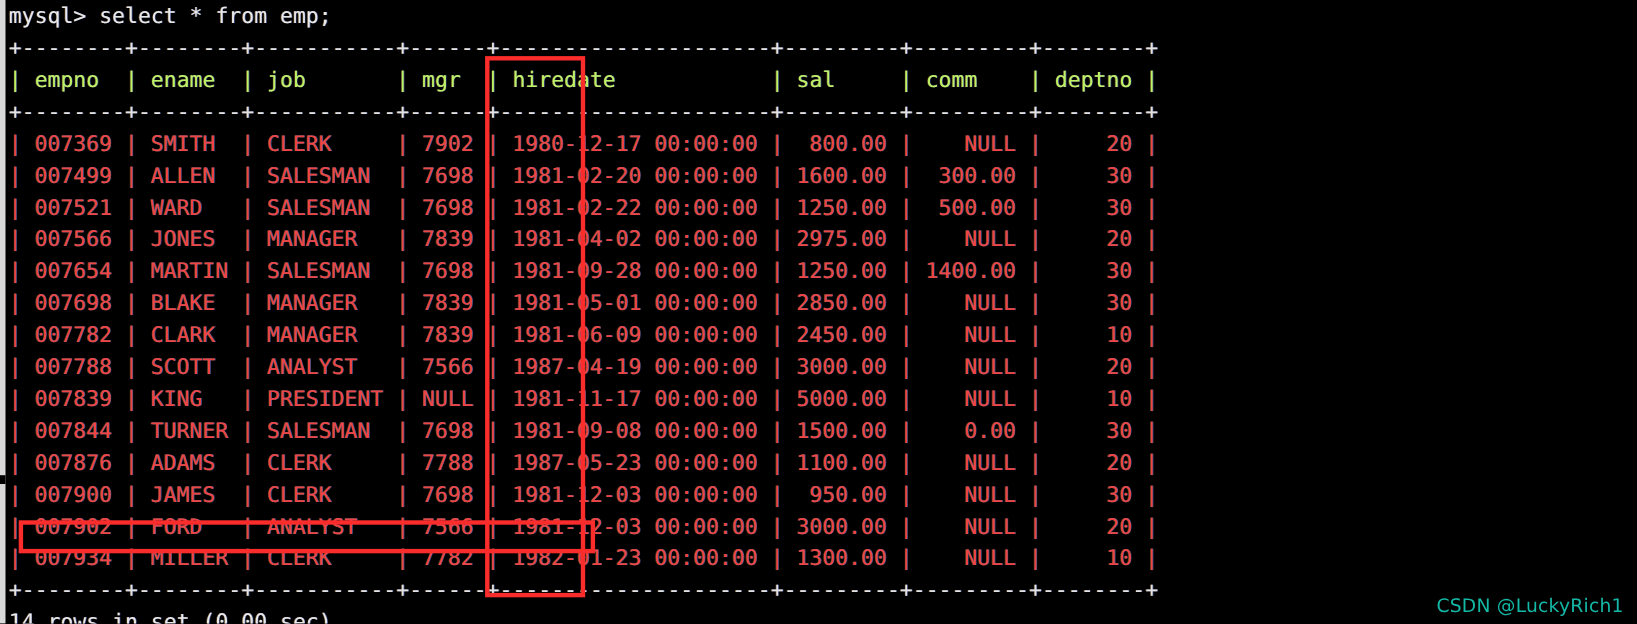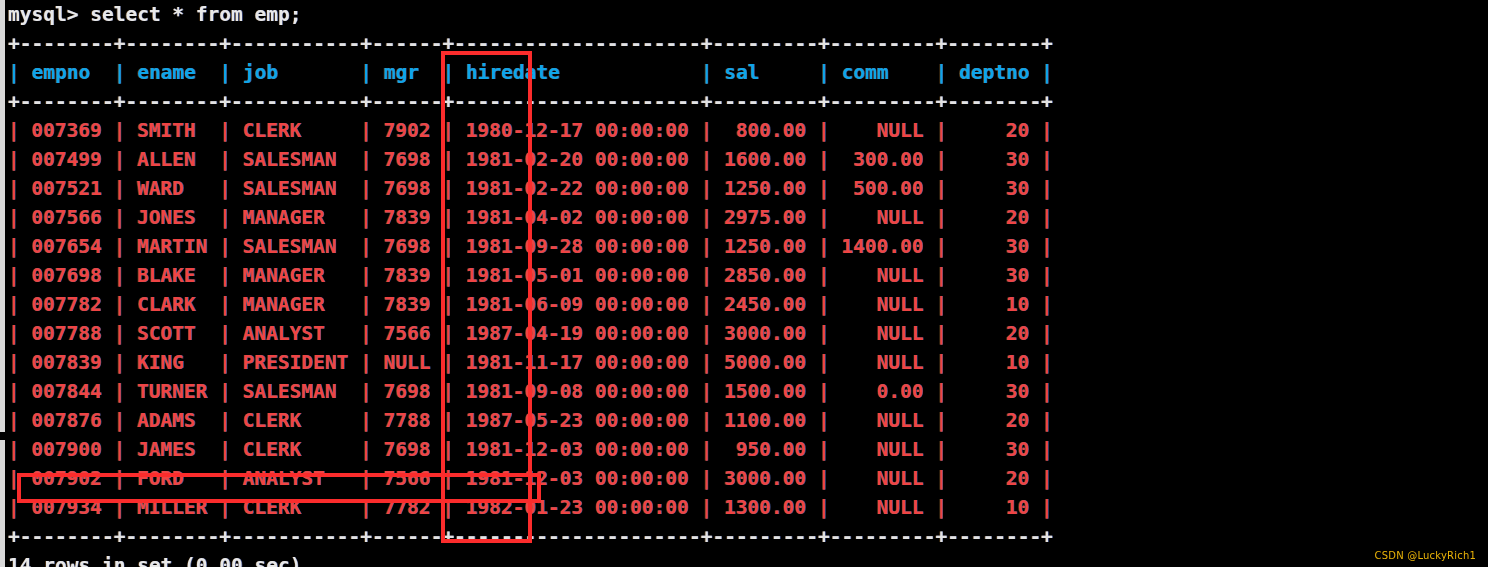--- a/index.html
+++ b/index.html
@@ -33,24 +33,24 @@
     position:absolute;
     left:8px; top:0px;
     z-index:2;
     white-space:pre;
     font-size:19.5px;
     line-height:29px;
     letter-spacing:0px;
     color:#e6e6e6;
     text-shadow:0.6px 0 0 rgba(120,150,255,0.55), -0.6px 0 0 rgba(200,140,60,0.45);
   }
-  .line{ display:block; height:29px;font-weight:bold; }
+  .line{ display:block; height:29px; }
   .prompt-line{ color:#e8e8e8; }
   .rule{ color:#e2e2e2; }
-  .hdr{ color:#0ea5e9; }
+  .hdr{ color:#bef264; }
   .row{ color:#ef4444; }
   .tail{ color:#e8e8e8; }
 
   
   .redbox{
     position:absolute;
     border:4px solid #fb2c2c;
     z-index:4;
     pointer-events:none;
   }
@@ -59,23 +59,23 @@
     width:91px; height:492px;
   }
   #redbox-row-ford{
     left:17px; top:473px;
     width:524px; height:30px;
   }
   #watermark{
     position:absolute;
     right:12px; bottom:6px;
     z-index:7;
-    color:#eab308;
+    color:#14b8a6;
     font-family:"DejaVu Sans","Liberation Sans",sans-serif;
-    font-size:10px;
+    font-size:17px;
     letter-spacing:0.2px;
   }
 </style>
 </head>
 <body>
 
 <div id="screen">
 
   <div id="left-edge"></div>
   <div id="left-edge-gap"></div>

